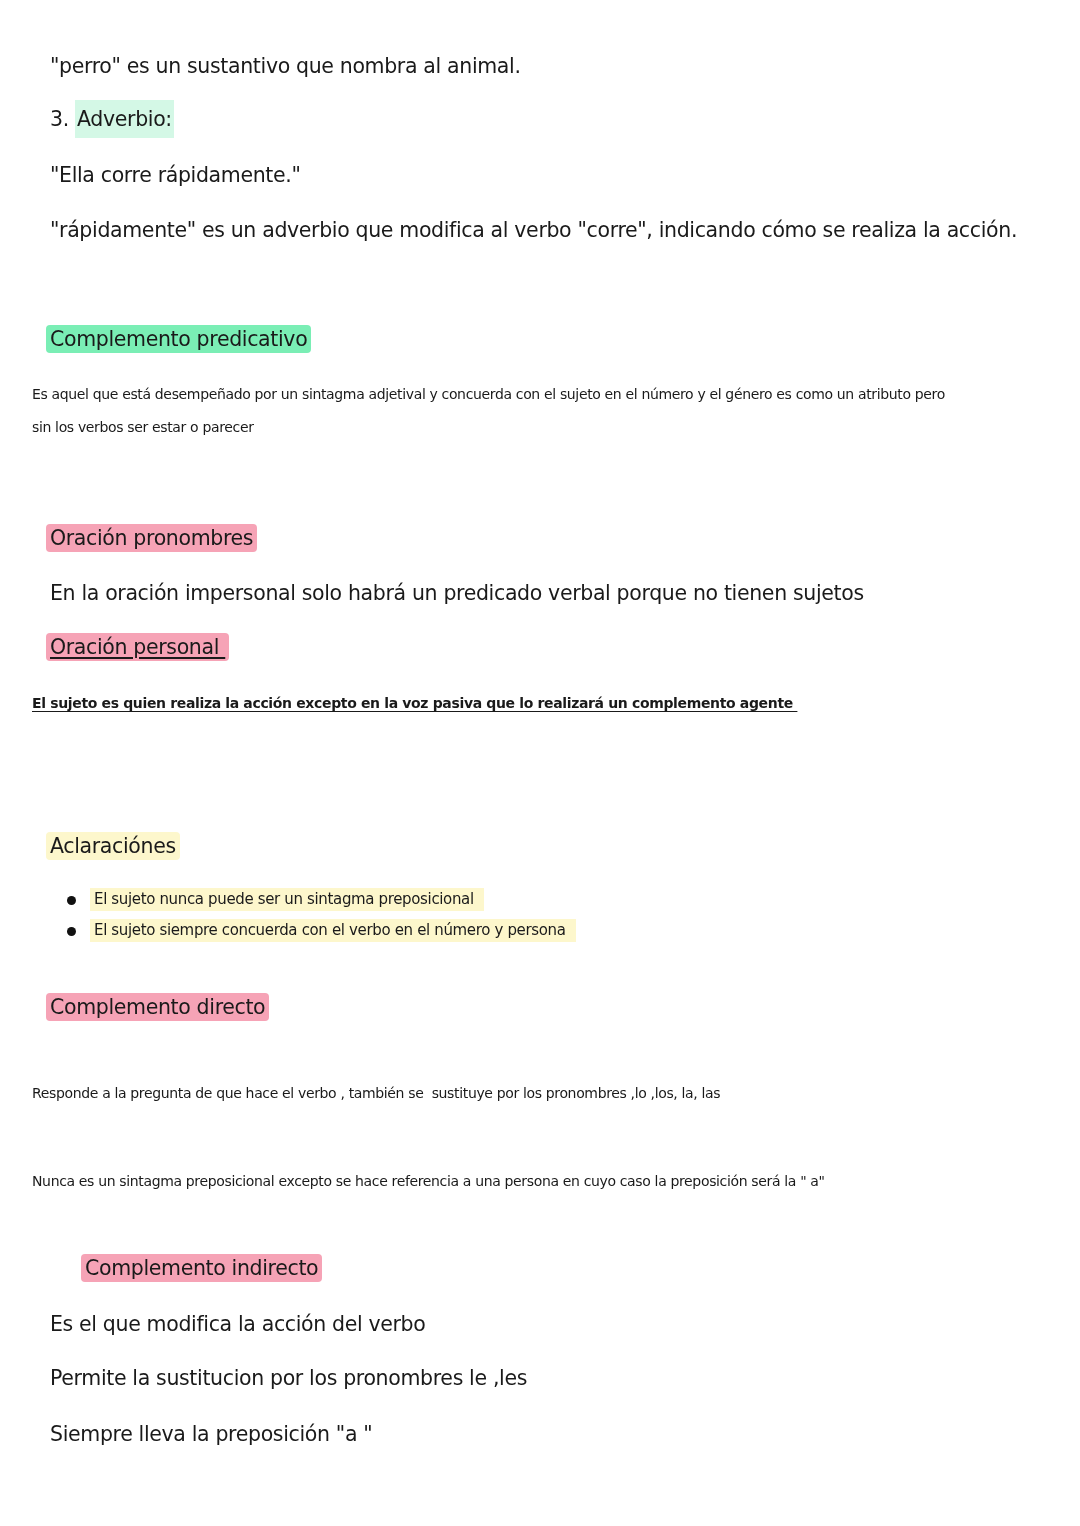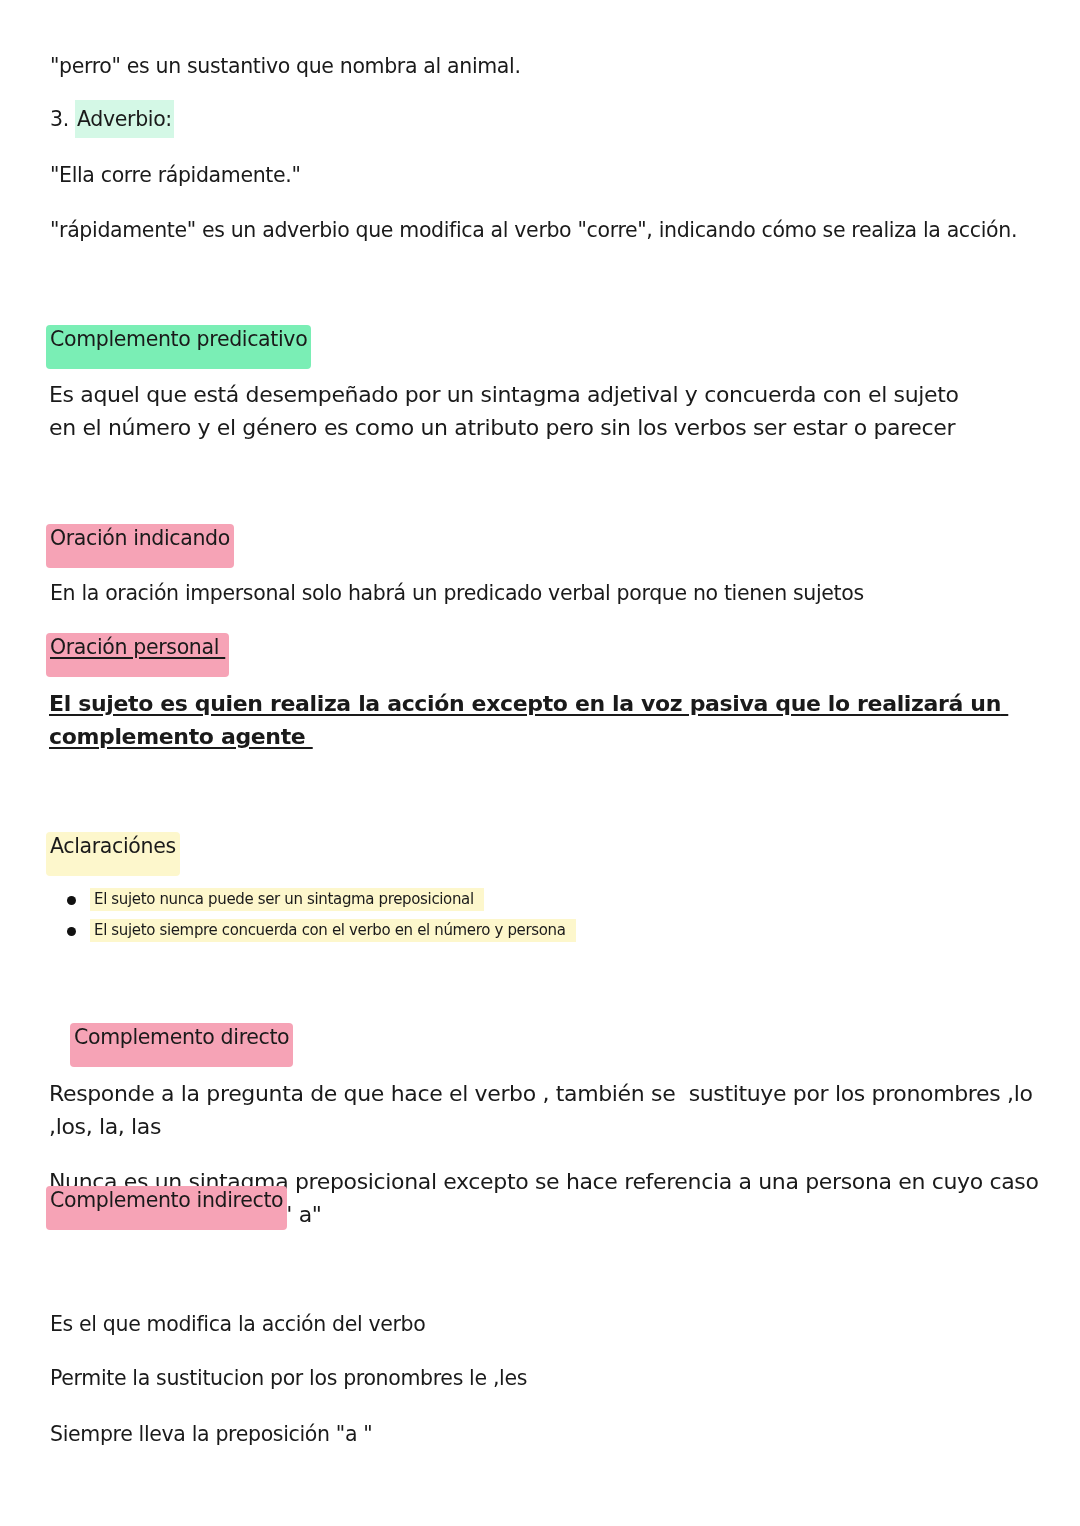--- a/index.html
+++ b/index.html
@@ -7,25 +7,25 @@
     width: 1080px; height: 1526px; position: relative; overflow: hidden;
     font-family: "DejaVu Sans", "Liberation Sans", sans-serif;
     color: #1a1a1a;
   }
   .line {
     position: absolute; left: 50px;
     font-size: 20.5px; line-height: 33px;
     white-space: nowrap; letter-spacing: -0.35px;
   }
   .para {
-    position: absolute; left: 49px; width: 990px;
-    font-size: 22px; line-height: 33px; letter-spacing: -0.35px;
+    position: absolute; left: 32px; width: 990px;
+    font-size: 14px; line-height: 33px; letter-spacing: -0.35px;
   }
   .hl {
-    border-radius: 4px; padding: 2px 4px 18px 4px; margin-left: -4px;
+    border-radius: 4px; padding: 2px 4px 2px 4px; margin-left: -4px;
   }
   .hl-green-light { background: #d4f8e6; padding: 7px 2px; margin-left: 0; }
   .hl-green { background: #7aeeb5; }
   .hl-pink { background: #f6a3b6; }
   .hl-yellow { background: #fdf7cc; }
   .u { text-decoration: underline; text-underline-offset: 3px; }
   ul.bullets {
     position: absolute; left: 50px; top: 884px; margin: 0; padding: 0;
     list-style: none; font-size: 15px; line-height: 31px; letter-spacing: -0.35px;
   }
@@ -50,21 +50,21 @@
 
   <div class="line" style="top:159px;">"Ella corre rápidamente."</div>
   <div class="line" style="top:214px;">"rápidamente" es un adverbio que modifica al verbo "corre", indicando cómo se realiza la acción.</div>
 
   <div class="line" style="top:323px;">
     <span class="hl hl-green">Complemento predicativo</span>
   </div>
   <div class="para" style="top:378px; width:930px;">Es aquel que está desempeñado por un sintagma adjetival y concuerda con el sujeto en el número y el género es como un atributo pero sin los verbos ser estar o parecer</div>
 
   <div class="line" style="top:522px;">
-    <span class="hl hl-pink">Oración indicando</span>
+    <span class="hl hl-pink">Oración pronombres</span>
   </div>
   <div class="line" style="top:577px;">En la oración impersonal solo habrá un predicado verbal porque no tienen sujetos</div>
 
   <div class="line" style="top:631px;">
     <span class="hl hl-pink u" style="white-space:pre;">Oración personal </span>
   </div>
   <div class="para u" style="top:687px; width:960px; white-space:pre-wrap;font-weight:bold;">El sujeto es quien realiza la acción excepto en la voz pasiva que lo realizará un complemento agente </div>
 
   <div class="line" style="top:830px;">
     <span class="hl hl-yellow">Aclaraciónes</span>
@@ -73,26 +73,26 @@
     <li>
       <span class="dot"></span>
       <span class="txt">El sujeto nunca puede ser un sintagma preposicional</span>
     </li>
     <li>
       <span class="dot"></span>
       <span class="txt">El sujeto siempre concuerda con el verbo en el número y persona</span>
     </li>
   </ul>
 
-  <div class="line" style="top:1021px;margin-left:24px;">
+  <div class="line" style="top:991px;">
     <span class="hl hl-pink">Complemento directo</span>
   </div>
   <div class="para" style="top:1077px; white-space:pre-wrap;">Responde a la pregunta de que hace el verbo , también se  sustituye por los pronombres ,lo ,los, la, las</div>
   <div class="para" style="top:1165px;">Nunca es un sintagma preposicional excepto se hace referencia a una persona en cuyo caso la preposición será la " a"</div>
 
-  <div class="line" style="top:1184px;">
+  <div class="line" style="top:1252px;margin-left:35px;">
     <span class="hl hl-pink">Complemento indirecto</span>
   </div>
   <div class="line" style="top:1308px;">Es el que modifica la acción del verbo</div>
   <div class="line" style="top:1362px;">Permite la sustitucion por los pronombres le ,les</div>
   <div class="line" style="top:1418px; white-space:pre;">Siempre lleva la preposición "a "</div>
 
 </div>
 
 </body></html>

